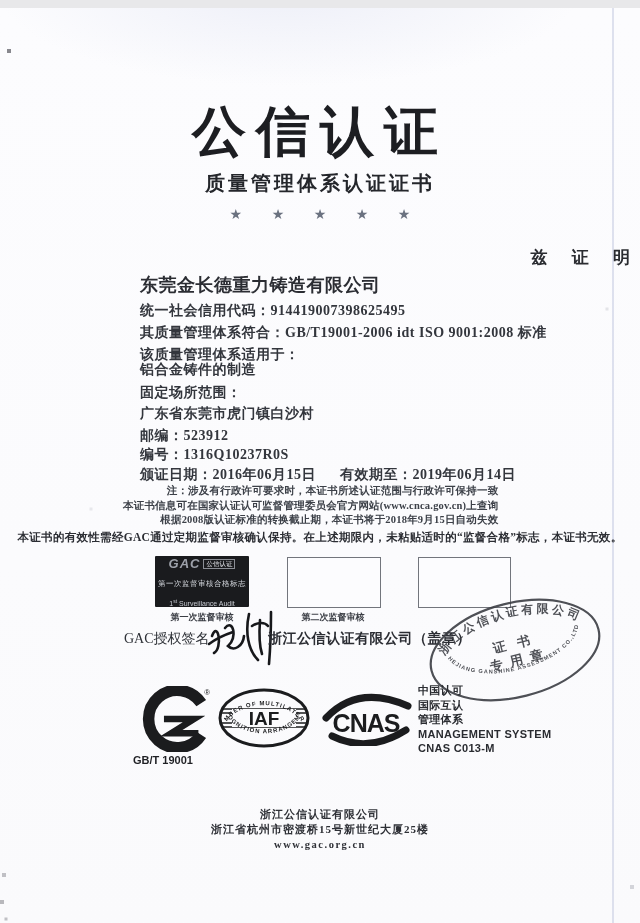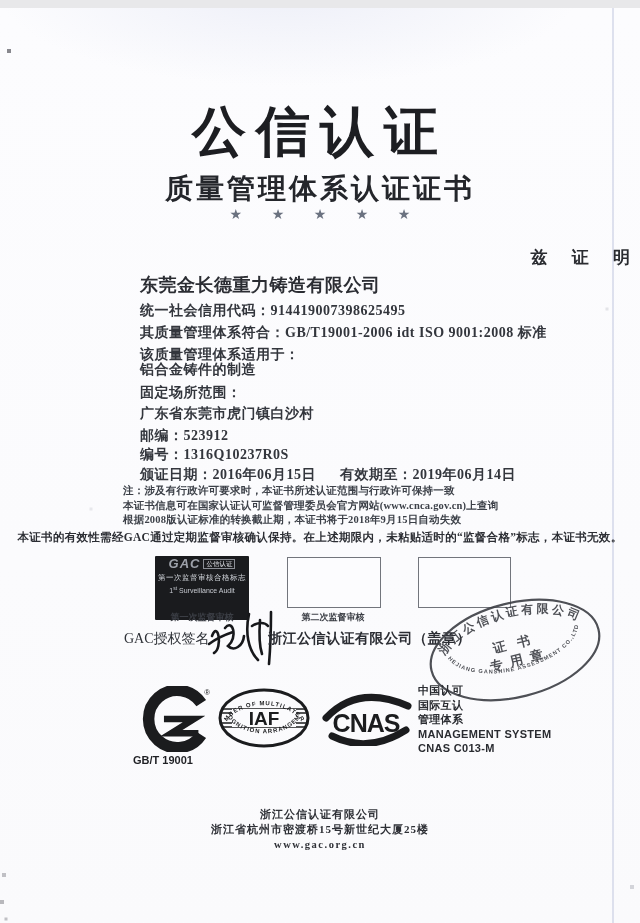--- a/index.html
+++ b/index.html
@@ -7,39 +7,39 @@
     position:relative;width:640px;height:923px;margin:8px auto;overflow:hidden;
     background:
       radial-gradient(ellipse 420px 140px at 45% -20px, rgba(200,206,232,.28), transparent 70%),
       linear-gradient(180deg,#fcfcfe 0%,#fbfbfd 60%,#fafafc 100%);
     font-family:"Liberation Serif","DejaVu Serif",serif;
     color:#23252a;
   }
   .abs{position:absolute;}
   .center{left:0;width:640px;text-align:center;}
   .brand{top:88px;font-size:54px;font-weight:bold;letter-spacing:10px;font-family:"Liberation Sans","DejaVu Sans",sans-serif;color:#1d1e22;}
-  .doc-title{top:162px;font-size:28px;font-weight:bold;letter-spacing:3px;color:#24262b;}
+  .doc-title{top:162px;font-size:20px;font-weight:bold;letter-spacing:3px;color:#24262b;}
   .stars{top:198px;font-size:14px;color:#6b7280;word-spacing:26px;letter-spacing:0;}
   .attest{top:238px;font-size:17px;font-weight:600;letter-spacing:10px;color:#2a2c31;text-align:right;}
   .bodyline{left:140px;font-size:14px;font-weight:600;color:#33363d;letter-spacing:.5px;white-space:nowrap;}
   .company{top:265px;font-size:18px;font-weight:700;color:#2b2d33;}
   .l-credit{top:294px;}
   .l-standard{top:316px;}
   .l-scopeintro{top:338px;}
   .l-scope{top:353px;font-weight:700;}
   .l-siteintro{top:376px;}
   .l-site{top:397px;}
   .l-post{top:419px;}
   .l-certno{top:438px;}
   .l-issue{top:458px;}
   .l-valid{top:458px;left:340px;}
-  .notes{top:476px;left:123px;font-size:10.5px;line-height:14.5px;color:#3c4048;font-weight:600;letter-spacing:.2px;}
+  .notes{top:476px;left:123px;font-size:10.5px;line-height:14.5px;color:#3c4048;font-weight:600;letter-spacing:.2px;text-align:right;}
   .notice{top:522px;font-size:11.5px;font-weight:700;color:#2c2e34;letter-spacing:.3px;}
-  .sticker{top:548px;left:155px;width:94px;height:64px;background:#1a1b1e;border-radius:1px;
-           display:flex;flex-direction:column;align-items:center;justify-content:flex-start;gap:2px;
+  .sticker{top:548px;left:155px;width:94px;height:51px;background:#1a1b1e;border-radius:1px;
+           display:flex;flex-direction:column;align-items:center;justify-content:space-between;gap:2px;
            font-family:"Liberation Sans","DejaVu Sans",sans-serif;}
   .sticker .gacrow{display:flex;align-items:center;gap:3px;}
   .sticker .gac{font-size:13px;font-weight:900;font-style:italic;color:#9ea2ab;letter-spacing:1px;}
   .sticker .gactag{font-size:6.5px;color:#e7e9ee;border:1px solid #8a8d94;padding:0 2px;line-height:8px;}
   .sticker .zh{font-size:7.5px;color:#cfd2d8;letter-spacing:.5px;}
   .sticker .en{font-size:7px;color:#c7cad1;}
   .sticker .en sup{font-size:5px;}
   .auditbox{top:549px;width:92px;height:49px;border:1px solid #72757c;background:rgba(255,255,255,.4);}
   .box2{left:287px;}
   .box3{left:418px;width:91px;}

